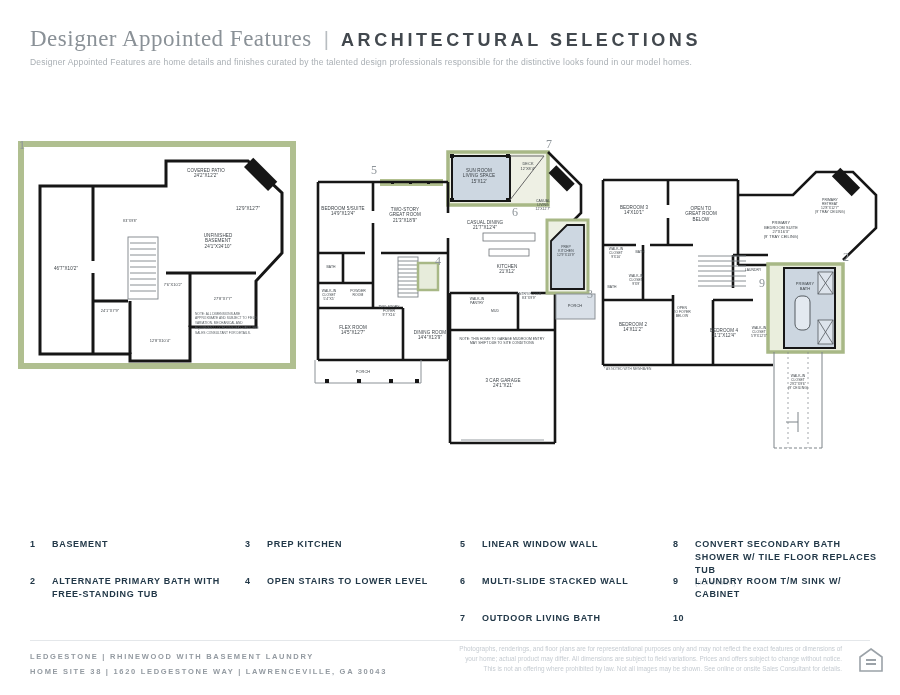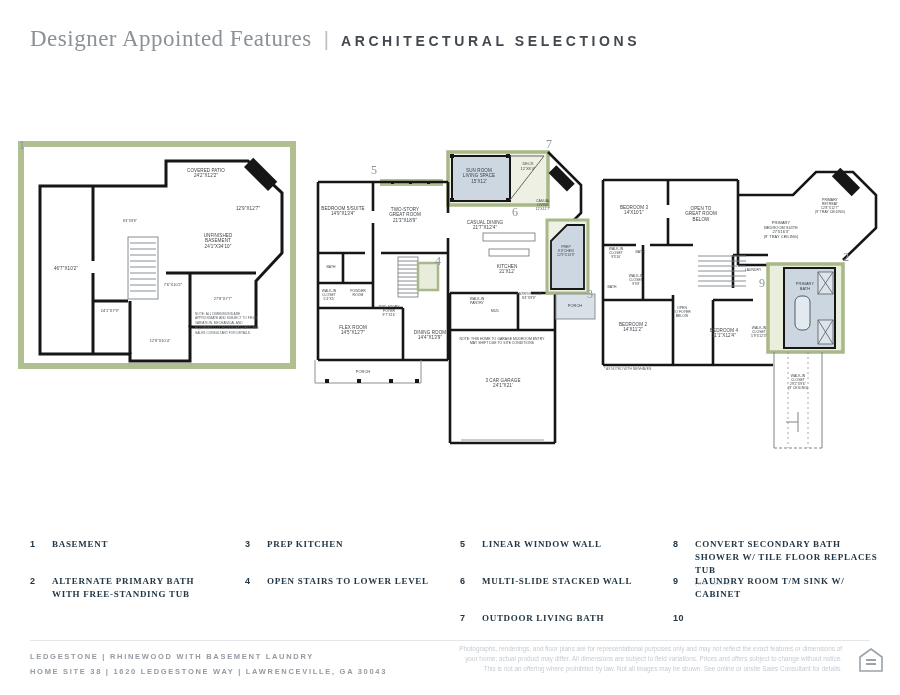--- a/index.html
+++ b/index.html
@@ -2,57 +2,58 @@
 <html><head>
 <meta charset="utf-8">
 <style>
   html,body{margin:0;padding:0;background:#ffffff;}
   .canvas{position:relative;width:900px;height:695px;background:#ffffff;overflow:hidden;
           font-family:"Liberation Sans",sans-serif;}
   
   .hdr{position:absolute;left:30px;top:26px;display:flex;align-items:baseline;gap:12px;}
   .hdr .title{font-family:"Liberation Serif",serif;font-size:23px;font-weight:400;color:#8a9197;letter-spacing:0.5px;}
   .hdr .pipe{font-size:20px;color:#b8bdc1;font-weight:300;}
-  .hdr .subhead{font-size:14px;font-weight:600;color:#42484e;letter-spacing:3.6px;}
+  .hdr .subhead{font-size:18px;font-weight:600;color:#42484e;letter-spacing:3.6px;}
   .hdr-desc{position:absolute;left:30px;top:57px;font-size:8.5px;color:#a9afb4;letter-spacing:0.2px;}
   
   .plan{position:absolute;}
   .plan svg{position:absolute;left:0;top:0;}
   .rlabel{position:absolute;width:max-content;text-align:center;font-size:6.5px;line-height:1.25;
           color:#3c4247;text-transform:uppercase;white-space:pre-line;letter-spacing:0.02em;
           transform:translate(-50%,-50%) scale(0.7);transform-origin:center;}
   .rlabel.s3{transform:translate(-50%,-50%) scale(0.52);}
   .rlabel.s4{transform:translate(-50%,-50%) scale(0.6);}
   .noteblk{position:absolute;font-size:6.5px;line-height:1.45;color:#5a6065;text-transform:uppercase;
            transform:scale(0.5);transform-origin:0 0;text-align:left;white-space:normal;}
   .marker{position:absolute;font-family:"Liberation Serif",serif;font-size:12px;color:#8d9499;}
   
   .legend-col{position:absolute;top:538px;}
   .legend-item{display:flex;height:37px;align-items:flex-start;}
   .legend-num{width:22px;flex:none;font-size:9px;font-weight:700;color:#223848;letter-spacing:0.5px;padding-top:1px;}
-  .legend-txt{font-size:9px;font-weight:700;color:#223848;letter-spacing:0.7px;line-height:1.45;font-family:Liberation Serif, serif;}
+  .legend-txt{font-size:9px;font-weight:700;color:#223848;letter-spacing:0.7px;line-height:1.45;}
   .legend-note{font-size:7px;font-weight:400;color:#ccd1d6;letter-spacing:0.4px;text-transform:none;margin-top:1px;}
   
   .footer-line{position:absolute;left:30px;top:640px;width:840px;border-top:1px solid #e4e7ea;}
   .footer-left{position:absolute;left:30px;top:649px;font-size:7.5px;font-weight:600;color:#939aa1;
                letter-spacing:1.7px;line-height:2.0;}
   .disclaimer{position:absolute;right:58px;top:645px;width:480px;text-align:right;font-size:8px;
               color:#c6ccd2;line-height:1.55;transform:scale(0.8);transform-origin:100% 0;}
   .eho{position:absolute;right:16px;top:647px;width:26px;height:26px;}
 </style>
 </head>
 <body>
 
 <div class="canvas">
 
   <div class="hdr">
     <span class="title">Designer Appointed Features</span>
     <span class="pipe">|</span>
     <span class="subhead">ARCHITECTURAL SELECTIONS</span>
   </div>
+  <div class="hdr-desc">Designer Appointed Features are home details and finishes curated by the talented design professionals responsible for the distinctive looks found in our model homes.</div>
 
   <div class="plan" style="left:18px;top:141px;width:278px;height:228px;">
     <svg width="278" height="228" viewBox="0 0 278 228">
       <rect x="3" y="3" width="272" height="222" fill="#ffffff" stroke="#b0bf90" stroke-width="6"></rect>
       <g stroke="#161616" stroke-width="3" fill="none">
         <path d="M22,45 H148 V20 H230 L264,52 V112 L238,140 V186 H172 V220 H112 V213 H22 Z"></path>
         <path d="M75,45 V120 M75,132 V213 M75,160 H110 M148,132 H238 M172,132 V186 M112,160 V213"></path>
       </g>
       <rect x="226" y="27" width="34" height="13" transform="rotate(45 243 33)" fill="#161616"></rect>
       <g stroke="#7d8388" stroke-width="0.9" fill="none">

